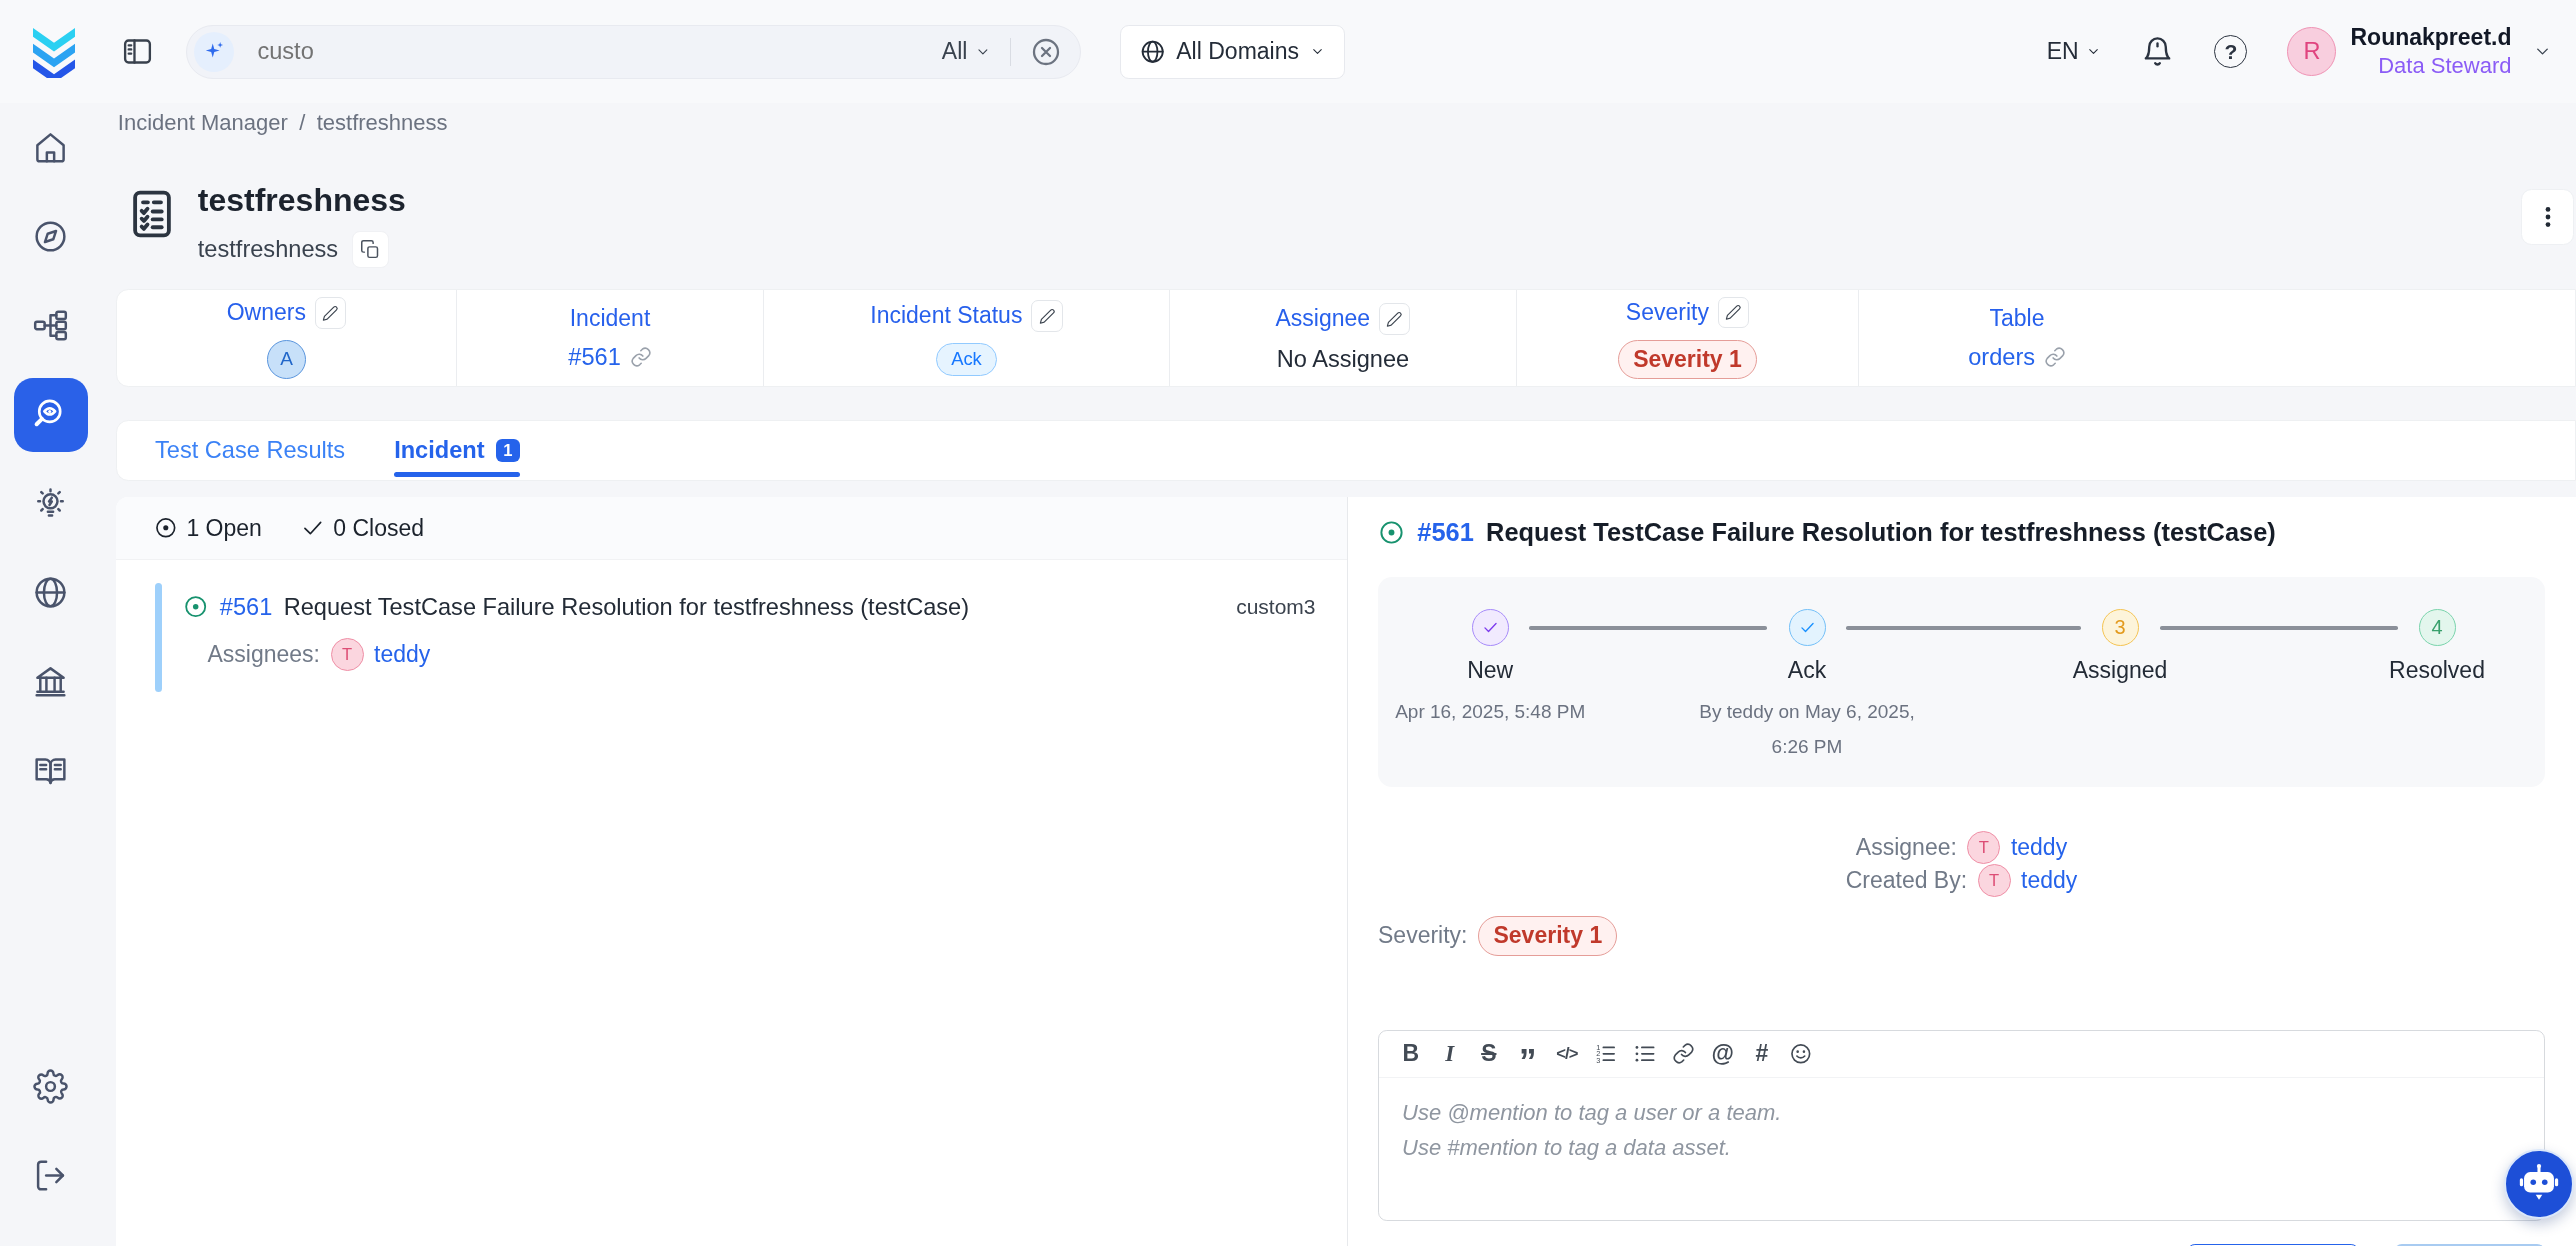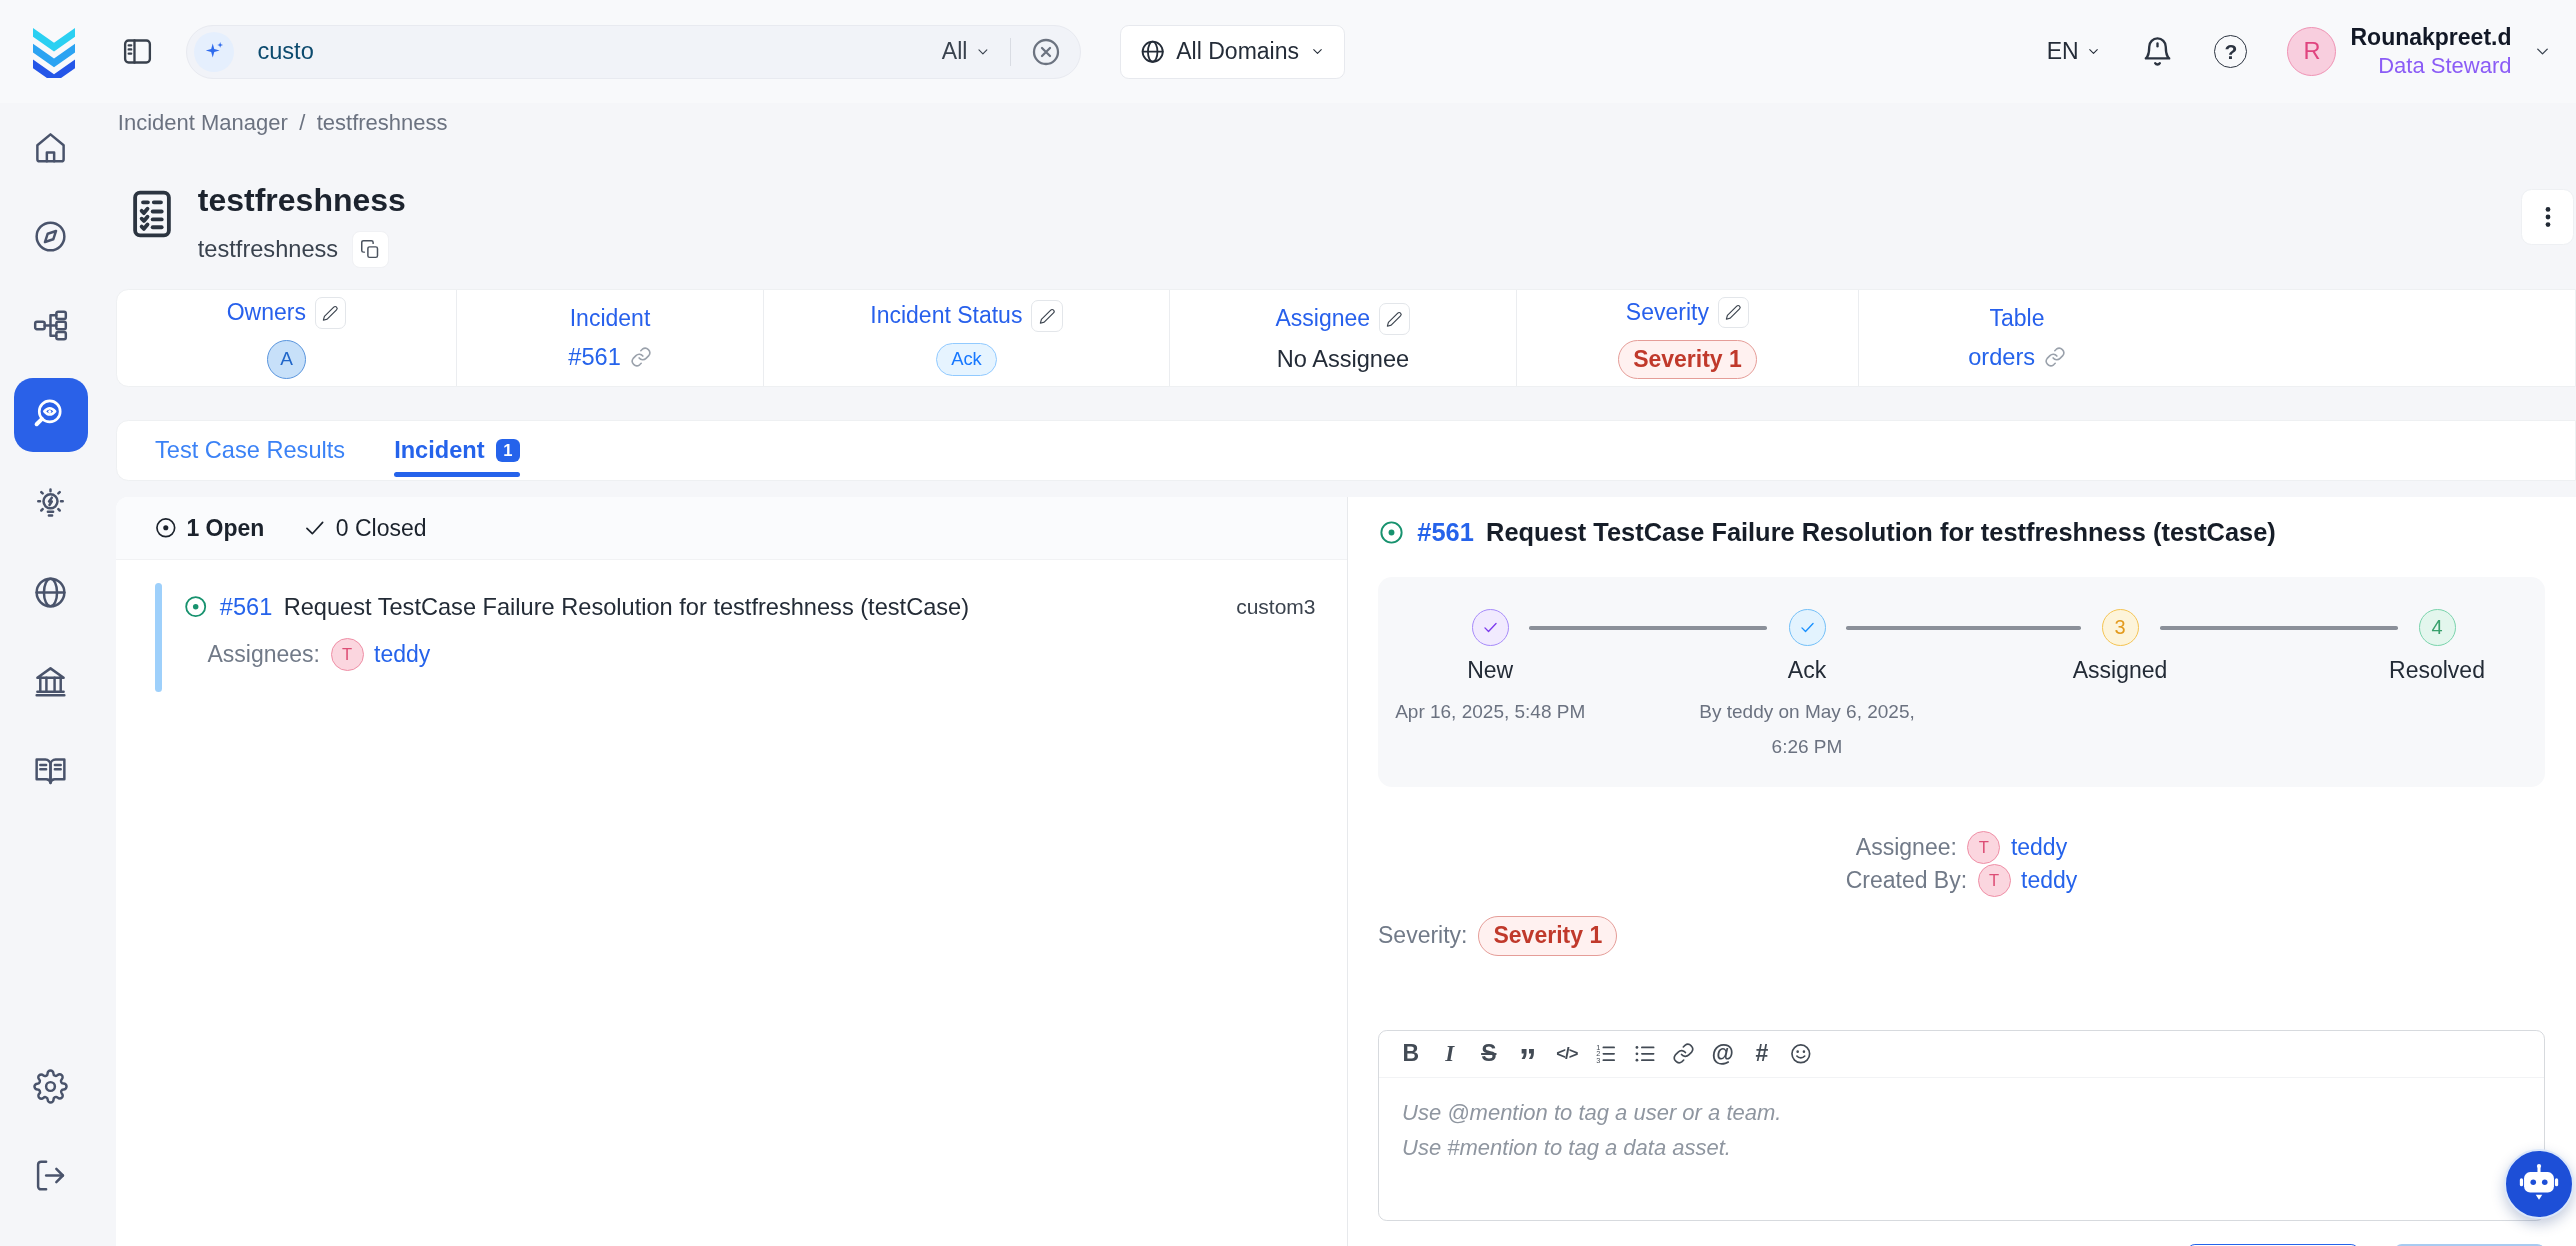--- a/index.html
+++ b/index.html
@@ -12,21 +12,21 @@
   .icn { fill:none; stroke:currentColor; stroke-width:1.7; stroke-linecap:round; stroke-linejoin:round; }
   button { background:none; border:none; cursor:pointer; font-family:inherit; }
   a { text-decoration:none; cursor:pointer; }
 
   
   .topbar { position:absolute; top:0; left:0; right:0; height:103px; display:flex; align-items:center; padding:0 24.5px 0 26px; background:#f8f9fb; }
   .logo { width:56px; height:54px; }
   .toggle { margin-left:39px; color:#39414d; }
   .search { margin-left:31.5px; width:895px; height:54px; border-radius:27px; background:#f1f3f8; border:0.9px solid #e8eaf0; display:flex; align-items:center; padding:0 17.5px 0 7.9px; }
   .ai { width:40px; height:40px; border-radius:50%; background:#e5effd; display:flex; align-items:center; justify-content:center; }
-  .sval { margin-left:23px; font-size:23.6px; color:#0c4a6e; flex:1; }
+  .sval { margin-left:23px; font-size:23.6px; color:#737373; flex:1; }
   .scope { display:flex; align-items:center; gap:7.9px; font-size:23px; color:#39424e; }
   .sdiv { width:0.9px; height:28px; background:#d9dce3; margin:0 19px; }
   .clear { color:#6c7380; display:flex; }
   .domains { margin-left:39px; height:54px; padding:0 19px; background:#fff; border:0.9px solid #e7e9ee; border-radius:8.8px; display:flex; align-items:center; gap:11.4px; color:#242c38; font-size:23px; }
   .tspacer { flex:1; }
   .lang { display:flex; align-items:center; gap:7.9px; font-size:23px; color:#242c38; margin-right:40px; }
   .tbico { color:#2b3340; margin-right:40px; display:flex; }
   .helpq { width:33px; height:33px; border:1.8px solid #2b3340; border-radius:50%; display:flex; align-items:center; justify-content:center; font-size:21px; font-weight:bold; color:#2b3340; }
   .user { display:flex; align-items:center; }
   .uav { width:49px; height:49px; border-radius:50%; background:#f8cede; border:1.8px solid #ef93b4; color:#e0447f; font-size:23.6px; display:flex; align-items:center; justify-content:center; }
@@ -419,21 +419,21 @@
 
   <section class="panels">
 
     <div class="panel-left">
       <div class="lhead">
         <span class="grp">
           <svg class="icn" viewBox="0 0 24 24" width="23.6" height="23.6" style="color:#1b222c">
               <circle cx="12" cy="12" r="9"></circle>
               <circle cx="12" cy="12" r="2.6" fill="currentColor" stroke="none"></circle>
             </svg>
-          <b style="font-weight:700;">1 Open</b>
+          <b style="font-weight:400;">1 Open</b>
         </span>
         <span class="grp">
           <svg class="icn" viewBox="0 0 24 24" width="23.6" height="23.6" style="color:#1b222c">
               <path d="m4 12.5 5.5 5.5L20 6.5"></path>
             </svg>
           <b style="font-weight:500;">0 Closed</b>
         </span>
       </div>
 
       <div class="litem">

